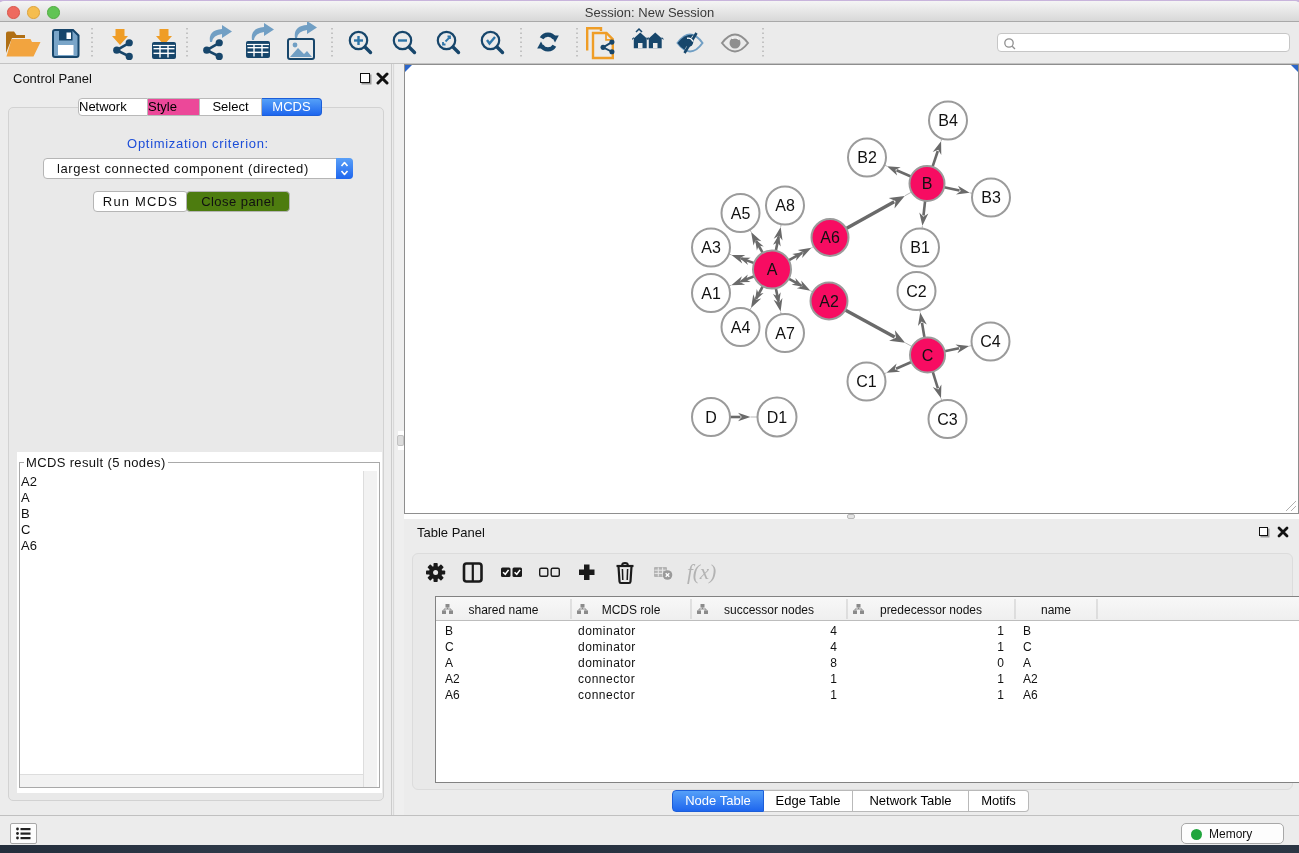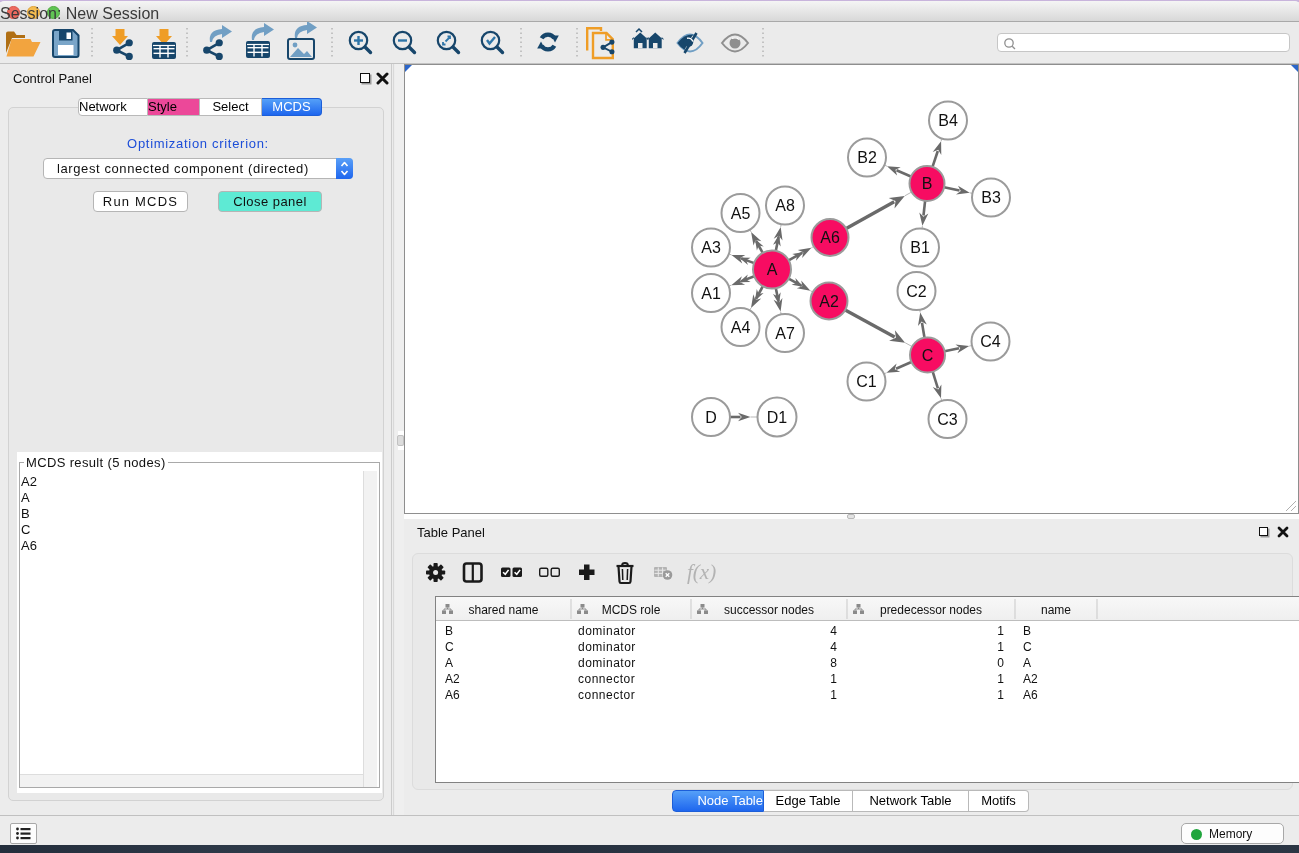--- a/index.html
+++ b/index.html
@@ -9,21 +9,21 @@
 svg{display:block}
 </style></head>
 <body>
 
 <div class="abs" style="left:0;top:0;width:1299px;height:2px;background:#c8b4dc"></div>
 
 <div class="abs" style="left:0;top:1px;width:1299px;height:21px;background:linear-gradient(#f5f5f5,#d8d8d8);border-bottom:1px solid #a9a9a9;border-radius:4px 4px 0 0">
   <div class="tl" style="left:7px;top:5px;background:#ee6a5f;border:1px solid #d9584c"></div>
   <div class="tl" style="left:27px;top:5px;background:#f5bd4f;border:1px solid #dfa33b"></div>
   <div class="tl" style="left:47px;top:5px;background:#61c454;border:1px solid #53ac43"></div>
-  <div class="abs" style="left:0;width:100%;top:4px;text-align:left;font-size:16px;color:#3a3a3a">Session: New Session</div>
+  <div class="abs" style="left:0;width:100%;top:4px;text-align:center;font-size:13px;color:#3a3a3a">Session: New Session</div>
 </div>
 
 <div class="abs" id="toolbar" style="left:0;top:22px;width:1299px;height:42px;background:#ebebeb;border-bottom:1px solid #c3c3c3">
     <svg width="1299" height="42" font-family="Liberation Sans, sans-serif">
       <line x1="92" y1="6" x2="92" y2="36" stroke="#9a9a9a" stroke-width="1" stroke-dasharray="1.5,3"></line>
       <line x1="187" y1="6" x2="187" y2="36" stroke="#9a9a9a" stroke-width="1" stroke-dasharray="1.5,3"></line>
       <line x1="332" y1="6" x2="332" y2="36" stroke="#9a9a9a" stroke-width="1" stroke-dasharray="1.5,3"></line>
       <line x1="521" y1="6" x2="521" y2="36" stroke="#9a9a9a" stroke-width="1" stroke-dasharray="1.5,3"></line>
       <line x1="577" y1="6" x2="577" y2="36" stroke="#9a9a9a" stroke-width="1" stroke-dasharray="1.5,3"></line>
       <line x1="763" y1="6" x2="763" y2="36" stroke="#9a9a9a" stroke-width="1" stroke-dasharray="1.5,3"></line>
@@ -144,21 +144,21 @@
 <div class="abs" style="left:43px;top:158px;width:310px;height:21px;background:#fff;border:1px solid #b5b5b5;border-radius:4px">
   <div class="abs" style="left:13px;top:2px;font-size:13px;letter-spacing:0.6px;color:#111">largest connected component (directed)</div>
   <div class="abs" style="right:-1px;top:-1px;width:17px;height:21px;background:linear-gradient(#5aa0f8,#1e66ee);border-radius:0 4px 4px 0">
     <svg width="17" height="21" viewBox="0 0 17 21">
         <path d="M5.5 8 L8.5 4.5 L11.5 8" fill="none" stroke="#fff" stroke-width="1.6" stroke-linejoin="round"></path>
         <path d="M5.5 13 L8.5 16.5 L11.5 13" fill="none" stroke="#fff" stroke-width="1.6" stroke-linejoin="round"></path>
       </svg>
   </div>
 </div>
 <div class="abs" style="left:93px;top:191px;width:95px;height:21px;background:#fff;border:1px solid #b5b5b5;border-radius:4px;text-align:center;font-size:13px;letter-spacing:1.2px;line-height:19px;color:#111">Run MCDS</div>
-<div class="abs" style="left:218px;top:191px;width:104px;height:21px;background:#5eead4;border:1px solid #b5b5b5;border-radius:4px;text-align:center;font-size:13px;letter-spacing:0.45px;line-height:19px;color:#111">Close panel</div>
+<div class="abs" style="left:186px;top:191px;width:104px;height:21px;background:#4d7c0f;border:1px solid #b5b5b5;border-radius:4px;text-align:center;font-size:13px;letter-spacing:0.45px;line-height:19px;color:#111">Close panel</div>
 
 <div class="abs" style="left:17px;top:452px;width:365px;height:341px;background:#fff">
   <div class="abs" style="left:2px;top:10px;width:361px;height:326px;border:1px solid #a9a9a9"></div>
   <div class="abs" style="left:7px;top:3px;background:#fff;padding:0 2px;font-size:13px;letter-spacing:0.35px;color:#111">MCDS result (5 nodes)</div>
   <div class="abs" style="left:346px;top:19px;width:14px;height:316px;background:#f2f2f2;border-left:1px solid #ddd"></div>
   <div class="abs" style="left:3px;top:322px;width:343px;height:13px;background:#f2f2f2;border-top:1px solid #ddd"></div>
   <div class="abs" style="left:4px;top:22px;font-size:13px;color:#111;line-height:16px">A2<br>A<br>B<br>C<br>A6</div>
 </div>
 
 <div class="abs" style="left:391px;top:64px;width:1px;height:752px;background:#cccccc"></div>
@@ -393,21 +393,21 @@
         <text x="9" y="76.5">A6</text>
         <text x="142" y="76.5" letter-spacing="0.5">connector</text>
         <text x="401" y="76.5" text-anchor="end">1</text>
         <text x="568" y="76.5" text-anchor="end">1</text>
         <text x="587" y="76.5">A6</text>
       </svg>
     </div>
 </div>
 
 <div class="abs" style="left:672px;top:790px;height:22px;display:flex;font-size:13px">
-  <div style="width:92px;background:linear-gradient(#55a0f8,#1e66ee);border:1px solid #1c5ed8;border-radius:4px 0 0 4px;text-align:right;line-height:20px;color:#fff">Node Table</div>
+  <div style="width:92px;background:linear-gradient(#55a0f8,#1e66ee);border:1px solid #1c5ed8;border-radius:4px 0 0 4px;text-align:center;line-height:20px;color:#fff">Node Table</div>
   <div style="width:89px;background:#fff;border:1px solid #b9b9b9;border-left:none;text-align:center;line-height:20px">Edge Table</div>
   <div style="width:116px;background:#fff;border:1px solid #b9b9b9;border-left:none;text-align:center;line-height:20px">Network Table</div>
   <div style="width:60px;background:#fff;border:1px solid #b9b9b9;border-left:none;border-radius:0 4px 4px 0;text-align:center;line-height:20px">Motifs</div>
 </div>
 
 <div class="abs" style="left:0;top:815px;width:1299px;height:31px;background:#ececec;border-top:1px solid #c0c0c0"></div>
 <div class="abs" style="left:10px;top:823px;width:27px;height:21px;background:#fdfdfd;border:1px solid #a8a8a8;border-radius:2px">
   <svg width="15" height="13" style="margin:3px 0 0 5px" viewBox="0 0 15 13">
       <circle cx="1.5" cy="2" r="1.4" fill="#222"></circle>
       <circle cx="1.5" cy="6.5" r="1.4" fill="#222"></circle>

